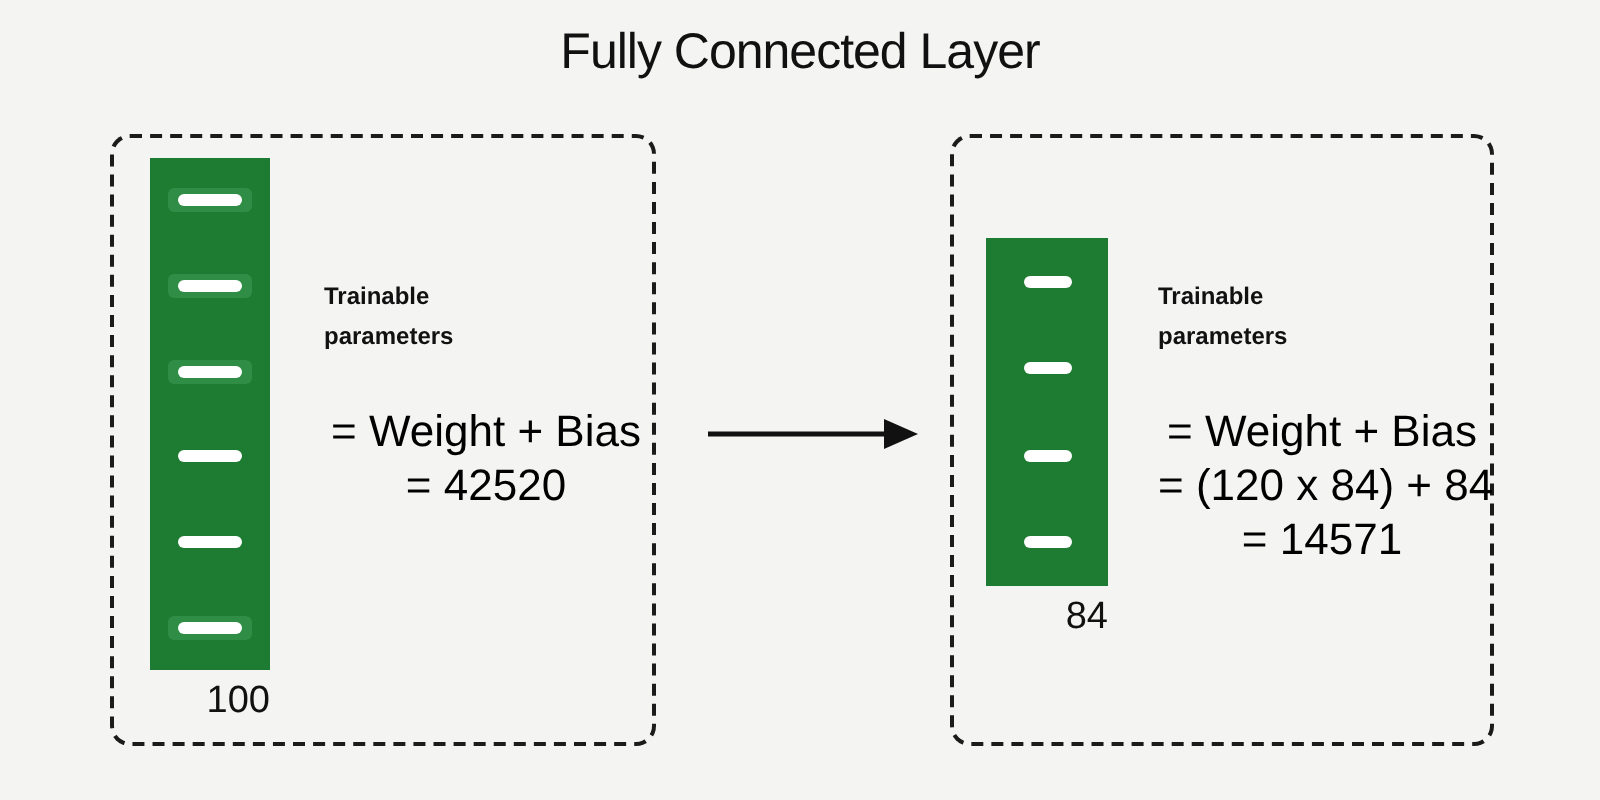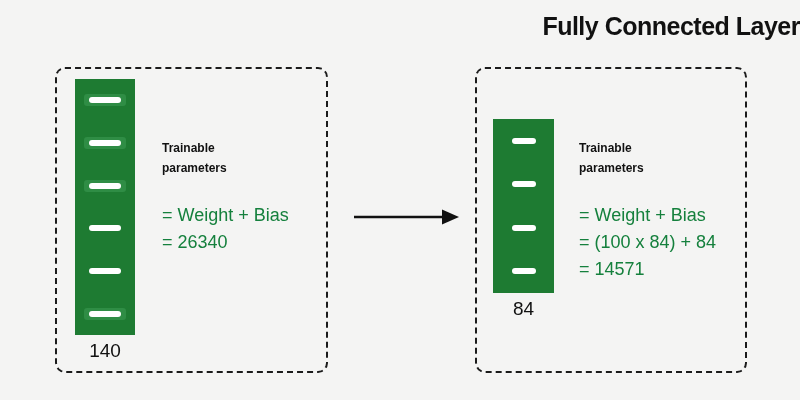--- a/index.html
+++ b/index.html
@@ -7,22 +7,22 @@
     width: 800px; height: 400px;
     background: var(--background, #f4f4f3);
     font-family: "Liberation Sans", "DejaVu Sans", sans-serif;
     color: var(--text, #151515);
     position: relative;
     overflow: hidden;
   }
   .stage { position: absolute; inset: 0; }
   .title {
     position: absolute; top: 12px; left: 0; width: 800px;
-    text-align: right;
-    font-size: 25px; font-weight: bold; letter-spacing: -0.5px;
+    text-align: center;
+    font-size: 25px; font-weight: normal; letter-spacing: -0.5px;
     color: #111;
   }
   .layer-box {
     position: absolute; top: 67px; height: 306px;
     border: 2px dashed #1b1b1b;
     border-radius: 10px;
     box-sizing: border-box;
     background: var(--background, #f4f4f3);
   }
   .layer-box.left  { left: 55px;  width: 273px; }
@@ -37,63 +37,64 @@
   .layer-box.right .bar { left: 16px; top: 50px; width: 61px; height: 174px; }
   .neuron { padding: 3px 5px; border-radius: 3px; line-height: 0; }
   .neuron.framed { background: var(--dash-frame-green, #2f8d45); }
   .dash {
     width: 32px; height: 6px; border-radius: 3px;
     background: var(--dash-white, #ffffff);
     display: inline-block;
   }
   .layer-box.right .dash { width: 24px; }
   .bar-label {
-    position: absolute; text-align: center;
+    position: absolute; text-align: right;
     font-size: 19px; color: #111;
   }
   .layer-box.left  .bar-label { left: 18px; top: 271px; width: 60px; }
   .layer-box.right .bar-label { left: 16px; top: 229px; width: 61px; }
   .info {
     position: absolute; top: 69px;
   }
   .layer-box.left  .info { left: 105px; width: 162px; }
   .layer-box.right .info { left: 102px; width: 164px; }
   .info .heading {
     font-size: 12px; font-weight: bold; line-height: 20px;
     width: 120px; color: #111;
   }
   .info .equations { margin-top: 24px; }
   .info .eq-line {
-    font-size: 18px; line-height: 27px; white-space: nowrap;
-    color: #15803d;
+    font-size: 22px; line-height: 27px; white-space: nowrap;
+    color: #000000;
+    text-align: center;
   }
   .arrow-wrap { position: absolute; left: 350px; top: 205px; width: 112px; height: 24px; }
 </style>
 </head>
 <body style="--background: #f4f4f3; --bar-green: #1e7b32; --dash-frame-green: #2f8d45; --dash-white: #ffffff; --arrow-black: #111111; --text: #151515;">
 
 <div class="stage">
 
   <div class="title">Fully Connected Layer</div>
 
   <div class="layer-box left">
     <div class="bar">
         <div class="neuron framed"><span class="dash"></span></div>
         <div class="neuron framed"><span class="dash"></span></div>
         <div class="neuron framed"><span class="dash"></span></div>
         <div class="neuron"><span class="dash"></span></div>
         <div class="neuron"><span class="dash"></span></div>
         <div class="neuron framed"><span class="dash"></span></div>
       </div>
-    <div class="bar-label">140</div>
+    <div class="bar-label">100</div>
     <div class="info">
       <div class="heading">Trainable parameters</div>
       <div class="equations">
         <div class="eq-line">= Weight + Bias</div>
-        <div class="eq-line">= 26340</div>
+        <div class="eq-line">= 42520</div>
       </div>
     </div>
   </div>
 
   <div class="arrow-wrap">
     <svg width="112" height="24" viewBox="0 0 112 24" xmlns="http://www.w3.org/2000/svg">
       <line x1="4" y1="12" x2="94" y2="12" stroke="#111111" stroke-width="2.6"></line>
       <polygon points="92,4.5 109,12 92,19.5" fill="#111111"></polygon>
     </svg>
   </div>
@@ -103,19 +104,19 @@
         <div class="neuron"><span class="dash"></span></div>
         <div class="neuron"><span class="dash"></span></div>
         <div class="neuron"><span class="dash"></span></div>
         <div class="neuron"><span class="dash"></span></div>
       </div>
     <div class="bar-label">84</div>
     <div class="info">
       <div class="heading">Trainable parameters</div>
       <div class="equations">
         <div class="eq-line">= Weight + Bias</div>
-        <div class="eq-line">= (100 x 84) + 84</div>
+        <div class="eq-line">= (120 x 84) + 84</div>
         <div class="eq-line">= 14571</div>
       </div>
     </div>
   </div>
 
 </div>
 
 </body></html>

